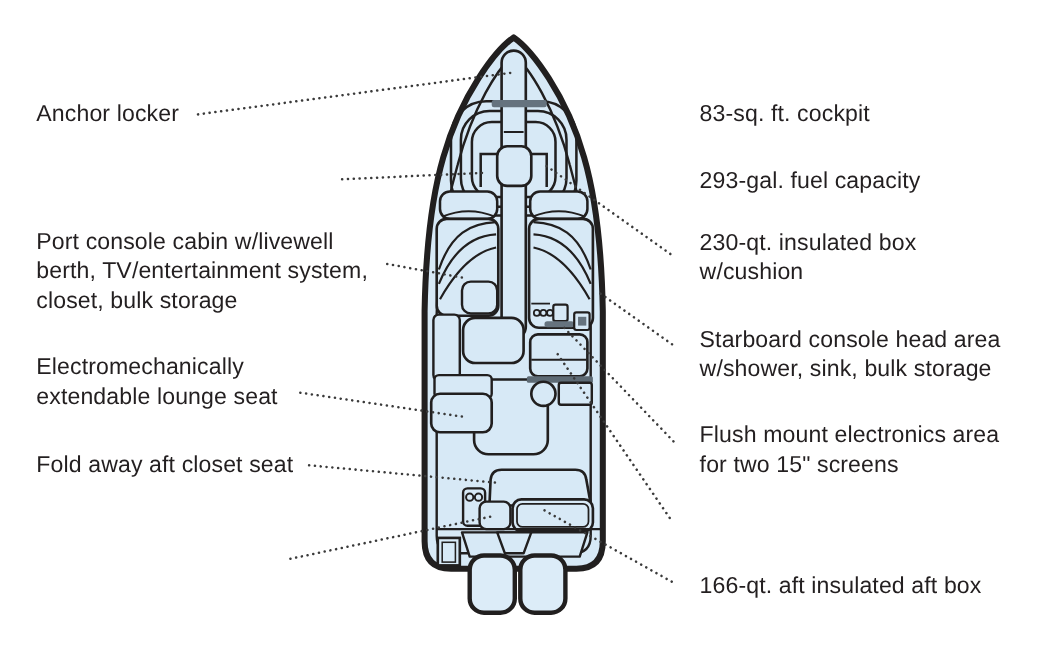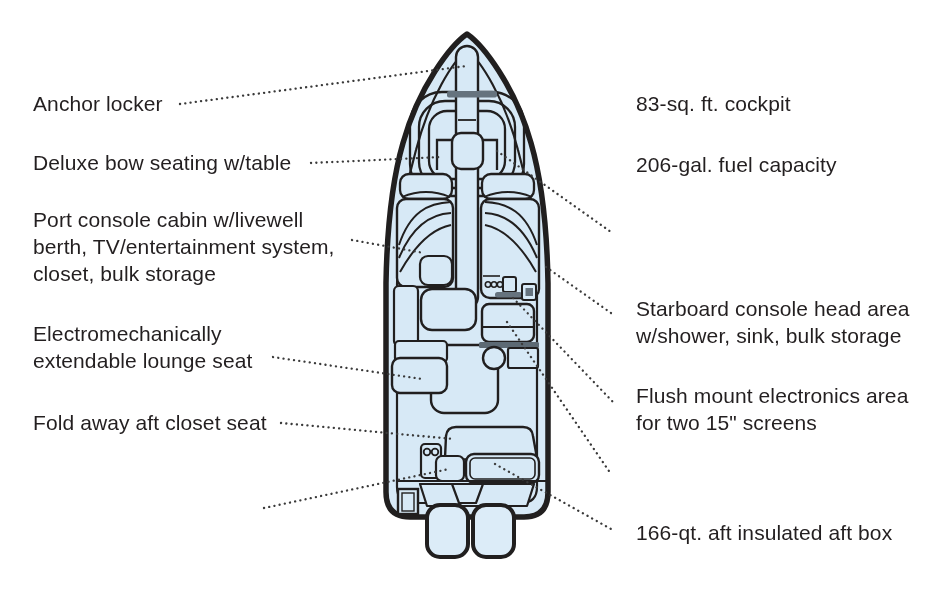--- a/index.html
+++ b/index.html
@@ -139,29 +139,30 @@
       <line x1="264" y1="508" x2="449" y2="469"></line>
       <line x1="497" y1="151" x2="611" y2="232"></line>
       <line x1="546" y1="267" x2="611" y2="313"></line>
       <line x1="513" y1="298" x2="613" y2="402"></line>
       <line x1="507" y1="322" x2="611" y2="474"></line>
       <line x1="495" y1="464" x2="611" y2="529"></line>
     </g>
   </svg>
 
   <div class="label left" style="top:90px">Anchor locker</div>
-  <div class="label left" style="top:149px">Deluxe bow seating w/table</div>
   <div class="label left" style="top:206px">Port console cabin w/livewell
 berth, TV/entertainment system,
 closet, bulk storage</div>
   <div class="label left" style="top:320px">Electromechanically
 extendable lounge seat</div>
   <div class="label left" style="top:409px">Fold away aft closet seat</div>
 
   <div class="label right" style="top:90px">83-sq. ft. cockpit</div>
-  <div class="label right" style="top:151px">206-gal. fuel capacity</div>
+  <div class="label right" style="top:151px">293-gal. fuel capacity</div>
+  <div class="label right" style="top:207px">230-qt. insulated box
+w/cushion</div>
   <div class="label right" style="top:295px">Starboard console head area
 w/shower, sink, bulk storage</div>
   <div class="label right" style="top:382px">Flush mount electronics area
 for two 15" screens</div>
   <div class="label right" style="top:519px">166-qt. aft insulated aft box</div>
 
 </div>
 
 </body></html>

